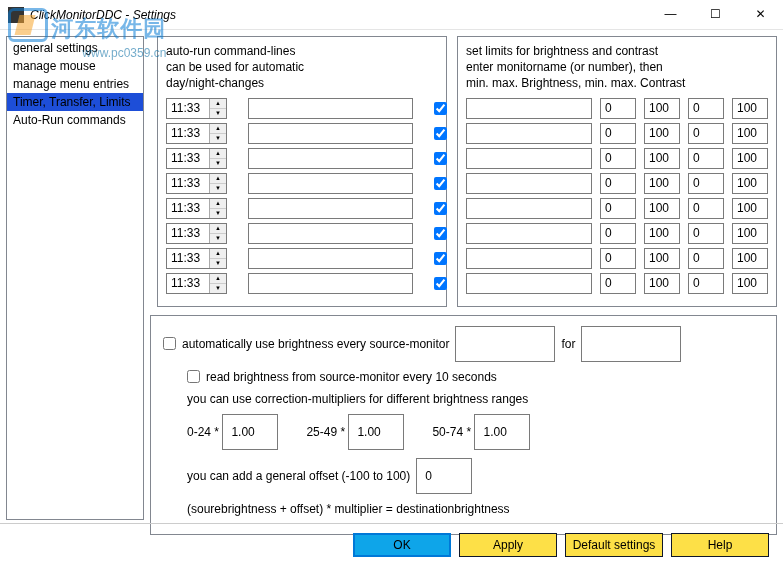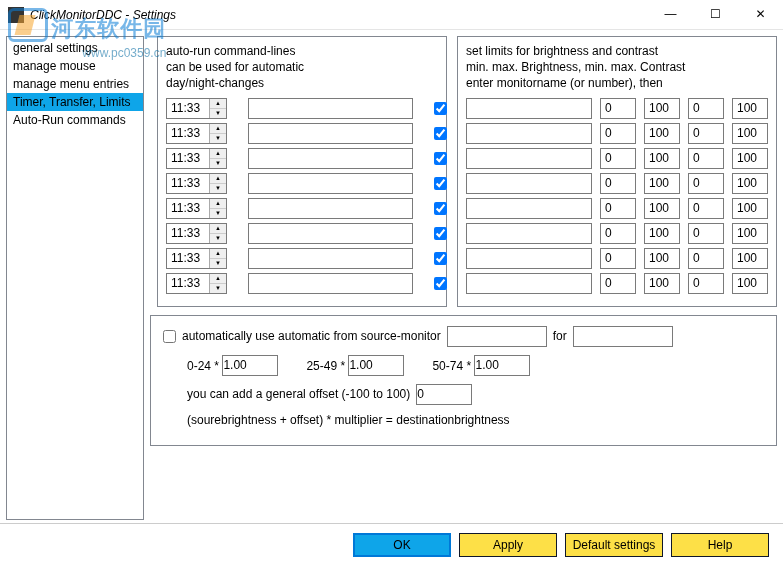--- a/index.html
+++ b/index.html
@@ -12,21 +12,21 @@
 
 .watermark { position: absolute; top: 8px; left: 8px; pointer-events:none; opacity:.55;text-align:right; }
 .watermark .logo { display:inline-block; width:40px; height:34px; border:3px solid #0a7dd6; border-radius:6px; position:relative; }
 .watermark .logo::after{content:"";position:absolute;left:6px;top:4px;width:16px;height:20px;background:#f7a731;transform:skewX(-14deg);}
 .watermark .cn{color:#0a7dd6;font-size:22px;font-weight:700;letter-spacing:1px;position:relative;top:-6px;}
 .watermark .url{color:#0369a1;font-size:12px;display:block;margin-top:-4px;margin-left:19px;}
 
 .body { display: flex; padding: 6px 6px 0 6px; height: 490px; }
 .sidebar { width: 164px; border: 1px solid #828790; background: #fff; padding-top: 2px; }
 .sidebar .item { padding: 2px 6px; cursor: default; white-space: nowrap; }
-.sidebar .item.sel { background: #0ea5e9; }
+.sidebar .item.sel { background: #1d4ed8; }
 
 .main { flex: 1; margin-left: 6px; display: flex; flex-direction: column; }
 .panels { display: flex; gap: 10px; padding-left: 7px; }
 .panel { border: 1px solid #828790; padding: 6px 8px 8px 8px; }
 .panel.left { width: 290px; }
 .panel.right { flex: 1; }
 .panel .hdr { margin-bottom: 6px; line-height: 1.35; }
 
 .row { display: flex; align-items: center; margin-bottom: 4px; gap: 21px; }
 .time { display:flex; width: 64px; height: 21px; border: 1px solid #7a7a7a; background:#fff; }
@@ -37,21 +37,21 @@
 .cmd { flex:1; height:21px; border:1px solid #7a7a7a; padding:0 4px; }
 .chk { width:13px; height:13px; }
 
 .limrow { display:flex; gap:8px; margin-bottom:4px; }
 .limrow input { height:21px; border:1px solid #7a7a7a; padding:0 4px; }
 .mname{width:126px;} .lim{width:36px;}
 
 .lower { border:1px solid #828790; margin-top:8px; padding:10px 12px; }
 .ln { display:flex; align-items:center; gap:6px; margin-bottom:8px; }
 .indent{margin-left:24px;}
-.tx{height:21px;border:1px solid #7a7a7a;padding:0 0;}
+.tx{height:36px;border:1px solid #7a7a7a;padding:0 8px;}
 .w78{width:100px;} .w52{width:56px;}
 
 .footer{position:absolute;left:0;right:0;bottom:0;height:42px;border-top:1px solid #ccc;display:flex;align-items:center;justify-content:flex-end;padding-right:14px;gap:8px;}
 .btn{min-width:98px;height:24px;border:1px solid #0f172a;background:#fde047;cursor:default;}
 .btn.def{border:2px solid #0078d7;background:#0ea5e9;}
 </style>
 </head>
 <body>
 
 <div class="titlebar">
@@ -173,22 +173,22 @@
               </div>
               <input class="cmd" value="" style="">
               <input type="checkbox" class="chk" checked="" style="">
             </div>
           </div>
       </div>
 
       <div class="panel right">
         <div class="hdr">
           <div>set limits for brightness and contrast</div>
+          <div> enter monitorname (or number), then</div>
           <div>min. max. Brightness, min. max. Contrast</div>
-          <div> enter monitorname (or number), then</div>
         </div>
         <div id="limrows">
             <div class="limrow">
               <input class="mname" value="" style="">
               <input class="lim" value="0" style="">
               <input class="lim" value="100" style="">
               <input class="lim" value="0" style="">
               <input class="lim" value="100" style="">
             </div>
             <div class="limrow">
@@ -240,25 +240,32 @@
               <input class="lim" value="0" style="">
               <input class="lim" value="100" style="">
             </div>
           </div>
       </div>
     </div>
 
     <div class="lower">
       <div class="ln">
         <input type="checkbox" class="chk" style="">
-        <span>automatically use automatic from source-monitor</span>
+        <span>automatically use brightness every source-monitor</span>
         <input class="tx w78" value="" style="">
         <span>for</span>
         <input class="tx w78" value="" style="">
       </div>
+      <div class="ln indent">
+        <input type="checkbox" class="chk" style="">
+        <span>read brightness from source-monitor every 10 seconds</span>
+      </div>
+      <div class="ln indent">
+          <span>you can use correction-multipliers for different brightness ranges</span>
+        </div>
       <div class="ln indent" id="ranges" style="gap:28px;">
           <span><span>0-24  *</span> <input class="tx w52" value="1.00" style=""></span>
           <span><span>25-49  *</span> <input class="tx w52" value="1.00" style=""></span>
           <span><span>50-74  *</span> <input class="tx w52" value="1.00" style=""></span>
         </div>
       <div class="ln indent">
         <span>you can add a general offset (-100 to 100)</span>
         <input class="tx w52" value="0" style="">
       </div>
       <div class="ln indent">

